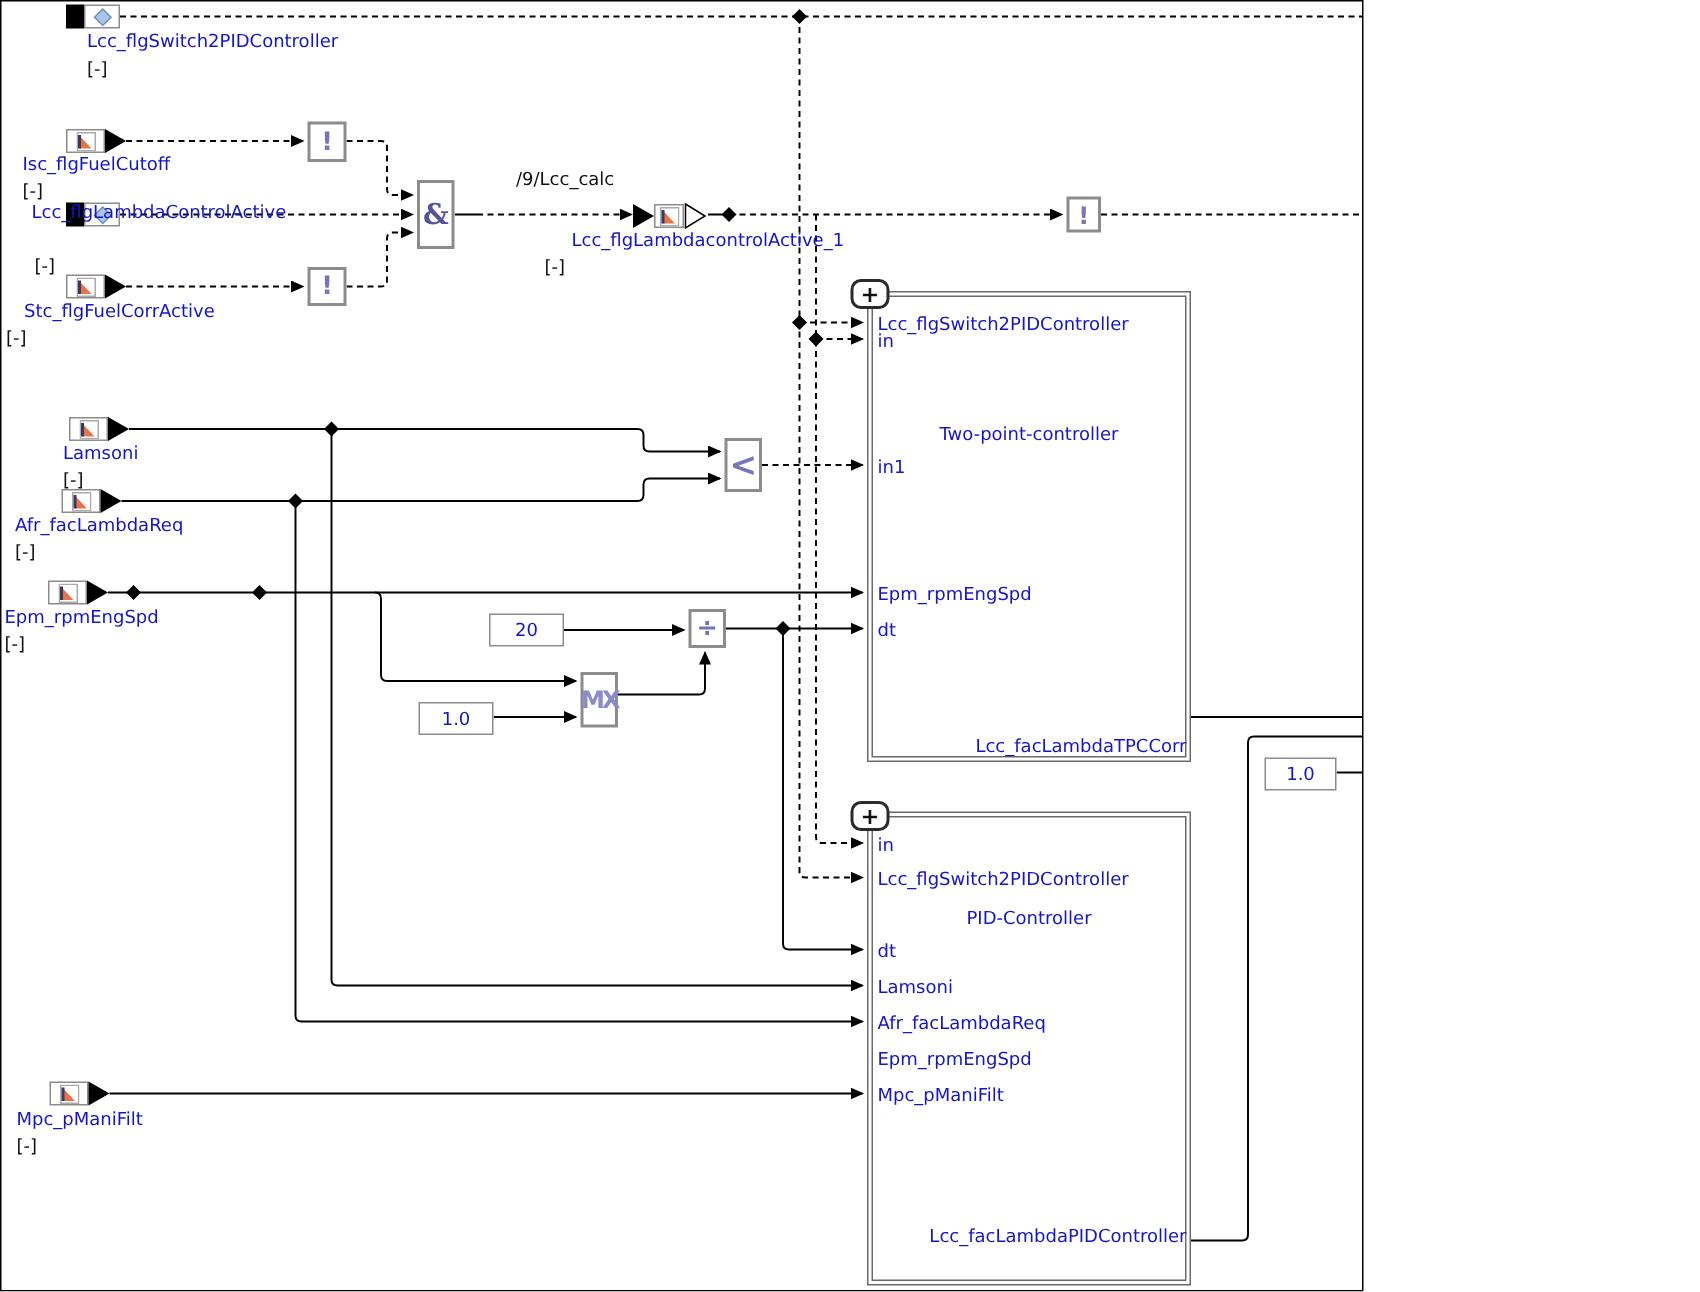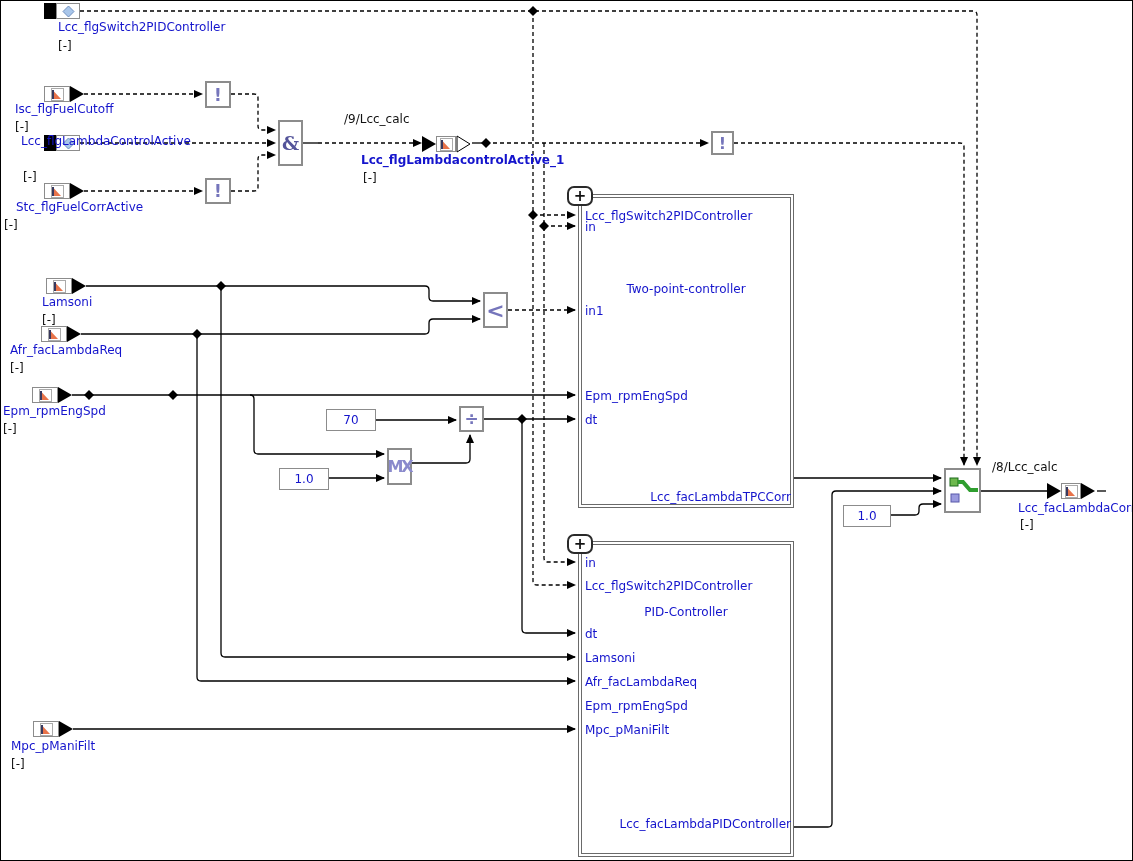--- a/index.html
+++ b/index.html
@@ -1,16 +1,16 @@
 <!DOCTYPE html>
 <html><head>
 <meta charset="utf-8">
 <style>
   html,body{margin:0;padding:0;background:#fff;}
-  #canvas{position:relative;width:1133px;height:861px;background:#fff;border:1px solid #000;box-sizing:border-box;
+  #canvas{position:relative;width:909px;height:861px;background:#fff;border:1px solid #000;box-sizing:border-box;
           font-family:"DejaVu Sans","Liberation Sans",sans-serif;overflow:hidden;}
   .lbl{position:absolute;font-size:12px;color:#1414cc;white-space:nowrap;}
   .unit{position:absolute;font-size:12px;color:#111;white-space:nowrap;}
   .hier{position:absolute;font-size:12px;color:#111;white-space:nowrap;}
   .wire-layer{position:absolute;left:0;top:0;}
   .opbox{position:absolute;background:#fff;border:2px solid #8c8c8c;display:flex;align-items:center;justify-content:center;box-sizing:border-box;}
   .opglyph{color:#7575bb;font-weight:bold;}
   .constbox{position:absolute;background:#fff;border:1px solid #8c8c8c;display:flex;align-items:center;justify-content:center;
             font-size:12px;color:#1414cc;box-sizing:border-box;}
   .bigblock{position:absolute;background:#fff;border:1px solid #6a6a6a;box-sizing:border-box;overflow:hidden;}
@@ -206,21 +206,21 @@
     <span class="opglyph" style="font-size:22px;">&lt;</span>
   </div>
   <div class="opbox" style="left:458px;top:405px;width:25px;height:26px;">
     <span class="opglyph" style="font-size:17px;">÷</span>
   </div>
   <div class="opbox" style="left:386px;top:447px;width:25px;height:37px;">
     <span class="opglyph" style="font-size:16px;letter-spacing:-2px;color:#8a8acc;">MX</span>
   </div>
 
   <div class="constbox" style="left:325px;top:408px;width:50px;height:22px;">
-    <span>70</span>
+    <span>20</span>
   </div>
   <div class="constbox" style="left:278px;top:467px;width:50px;height:22px;">
     <span>1.0</span>
   </div>
   <div class="constbox" style="left:842px;top:504px;width:48px;height:22px;">
     <span>1.0</span>
   </div>
 
   <div class="opbox" style="left:943px;top:467px;width:37px;height:45px;border-width:2px;">
     <svg width="33" height="41">
@@ -236,21 +236,21 @@
       <svg width="13" height="13">
           <rect x="0.5" y="0.5" width="12" height="12" fill="#fff" stroke="#aaa"></rect>
           <path d="M2,11 V2.5 L10,11 z" fill="#e8734a"></path>
           <path d="M2,2 V11" stroke="#39395e" stroke-width="2"></path>
         </svg>
     </span>
     <svg width="16" height="18">
         <path d="M1,1 L14,9 L1,17 z" fill="#fff" stroke="#000"></path>
       </svg>
   </div>
-  <div class="lbl" style="left:360px;top:152px;font-weight:bold;">Lcc_flgLambdacontrolActive_1</div>
+  <div class="lbl" style="left:380px;top:152px;">Lcc_flgLambdacontrolActive_1</div>
   <div class="unit" style="left:362px;top:170px;">[-]</div>
 
   <div class="hier" style="left:343px;top:111px;">/9/Lcc_calc</div>
   <div class="hier" style="left:991px;top:459px;">/8/Lcc_calc</div>
 
   <div class="plusbadge" style="left:566px;top:185px;">
     <span>+</span>
   </div>
   <div class="bigblock" style="left:577px;top:193px;width:216px;height:314px;">
     <div class="inner"></div>

